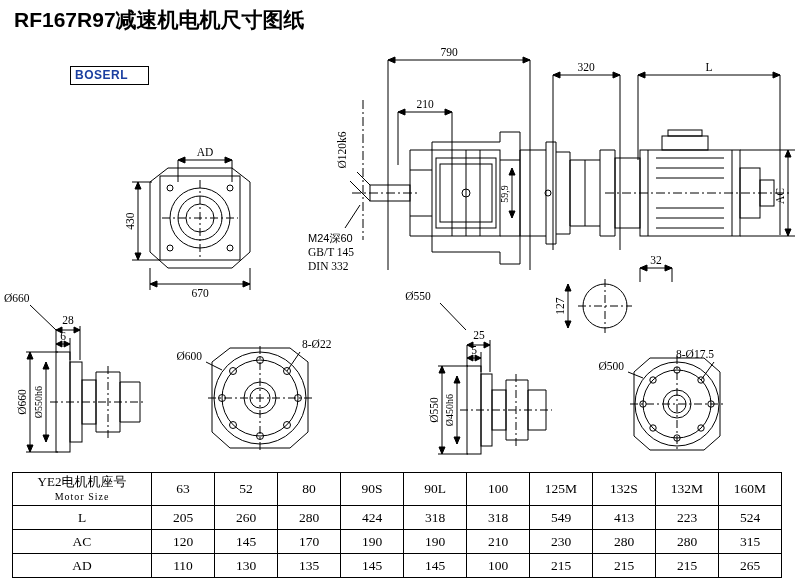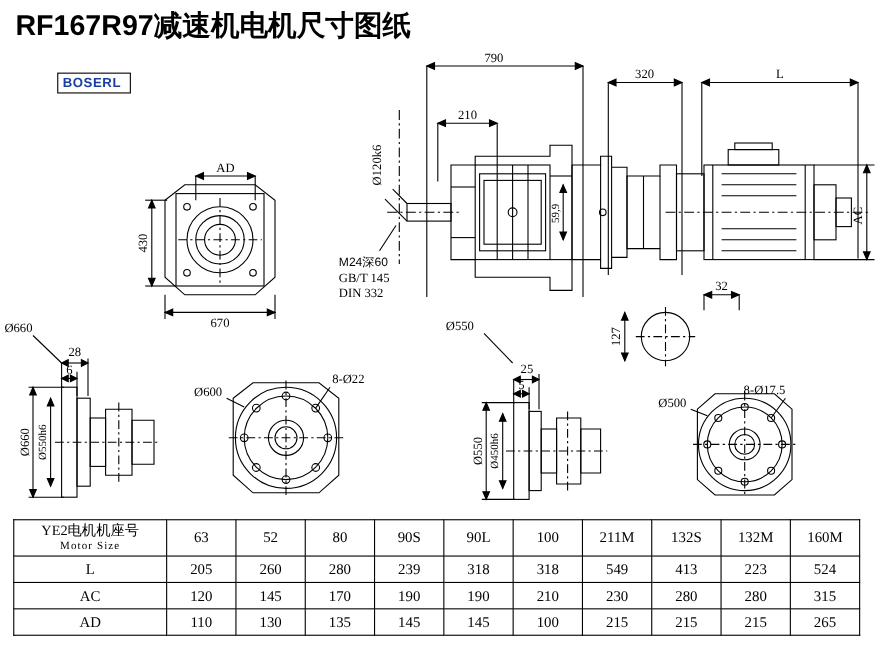--- a/index.html
+++ b/index.html
@@ -19,35 +19,35 @@
     position: relative;
     width: 800px;
     height: 586px;
   }
   .title {
     position: absolute;
     left: 14px;
     top: 6px;
     font-family: "Liberation Sans", sans-serif;
     font-weight: bold;
-    font-size: 26px;
+    font-size: 21px;
     letter-spacing: 0px;
     white-space: nowrap;
   }
   .logo {
     position: absolute;
-    left: 52px;
+    left: 70px;
     top: 66px;
     border: 1px solid #000;
     background: #fff;
     color: #1b3fa0;
     font-family: "Liberation Sans", sans-serif;
     font-weight: bold;
     font-size: 12px;
-    padding: 1px 8px 2px 4px;
+    padding: 1px 20px 2px 4px;
     letter-spacing: 0.5px;
   }
   svg.draw {
     position: absolute;
     left: 0;
     top: 0;
     width: 800px;
     height: 586px;
   }
   
@@ -377,31 +377,31 @@
         <td class="rowhead">
           <span class="hdr-cn">YE2电机机座号</span>
           <span class="hdr-en">Motor Size</span>
         </td>
         <td class="val">63</td>
         <td class="val">52</td>
         <td class="val">80</td>
         <td class="val">90S</td>
         <td class="val">90L</td>
         <td class="val">100</td>
-        <td class="val">211M</td>
+        <td class="val">125M</td>
         <td class="val">132S</td>
         <td class="val">132M</td>
         <td class="val">160M</td>
       </tr>
       <tr>
         <td class="rowhead">L</td>
         <td class="val">205</td>
         <td class="val">260</td>
         <td class="val">280</td>
-        <td class="val">239</td>
+        <td class="val">424</td>
         <td class="val">318</td>
         <td class="val">318</td>
         <td class="val">549</td>
         <td class="val">413</td>
         <td class="val">223</td>
         <td class="val">524</td>
       </tr>
       <tr>
         <td class="rowhead">AC</td>
         <td class="val">120</td>

